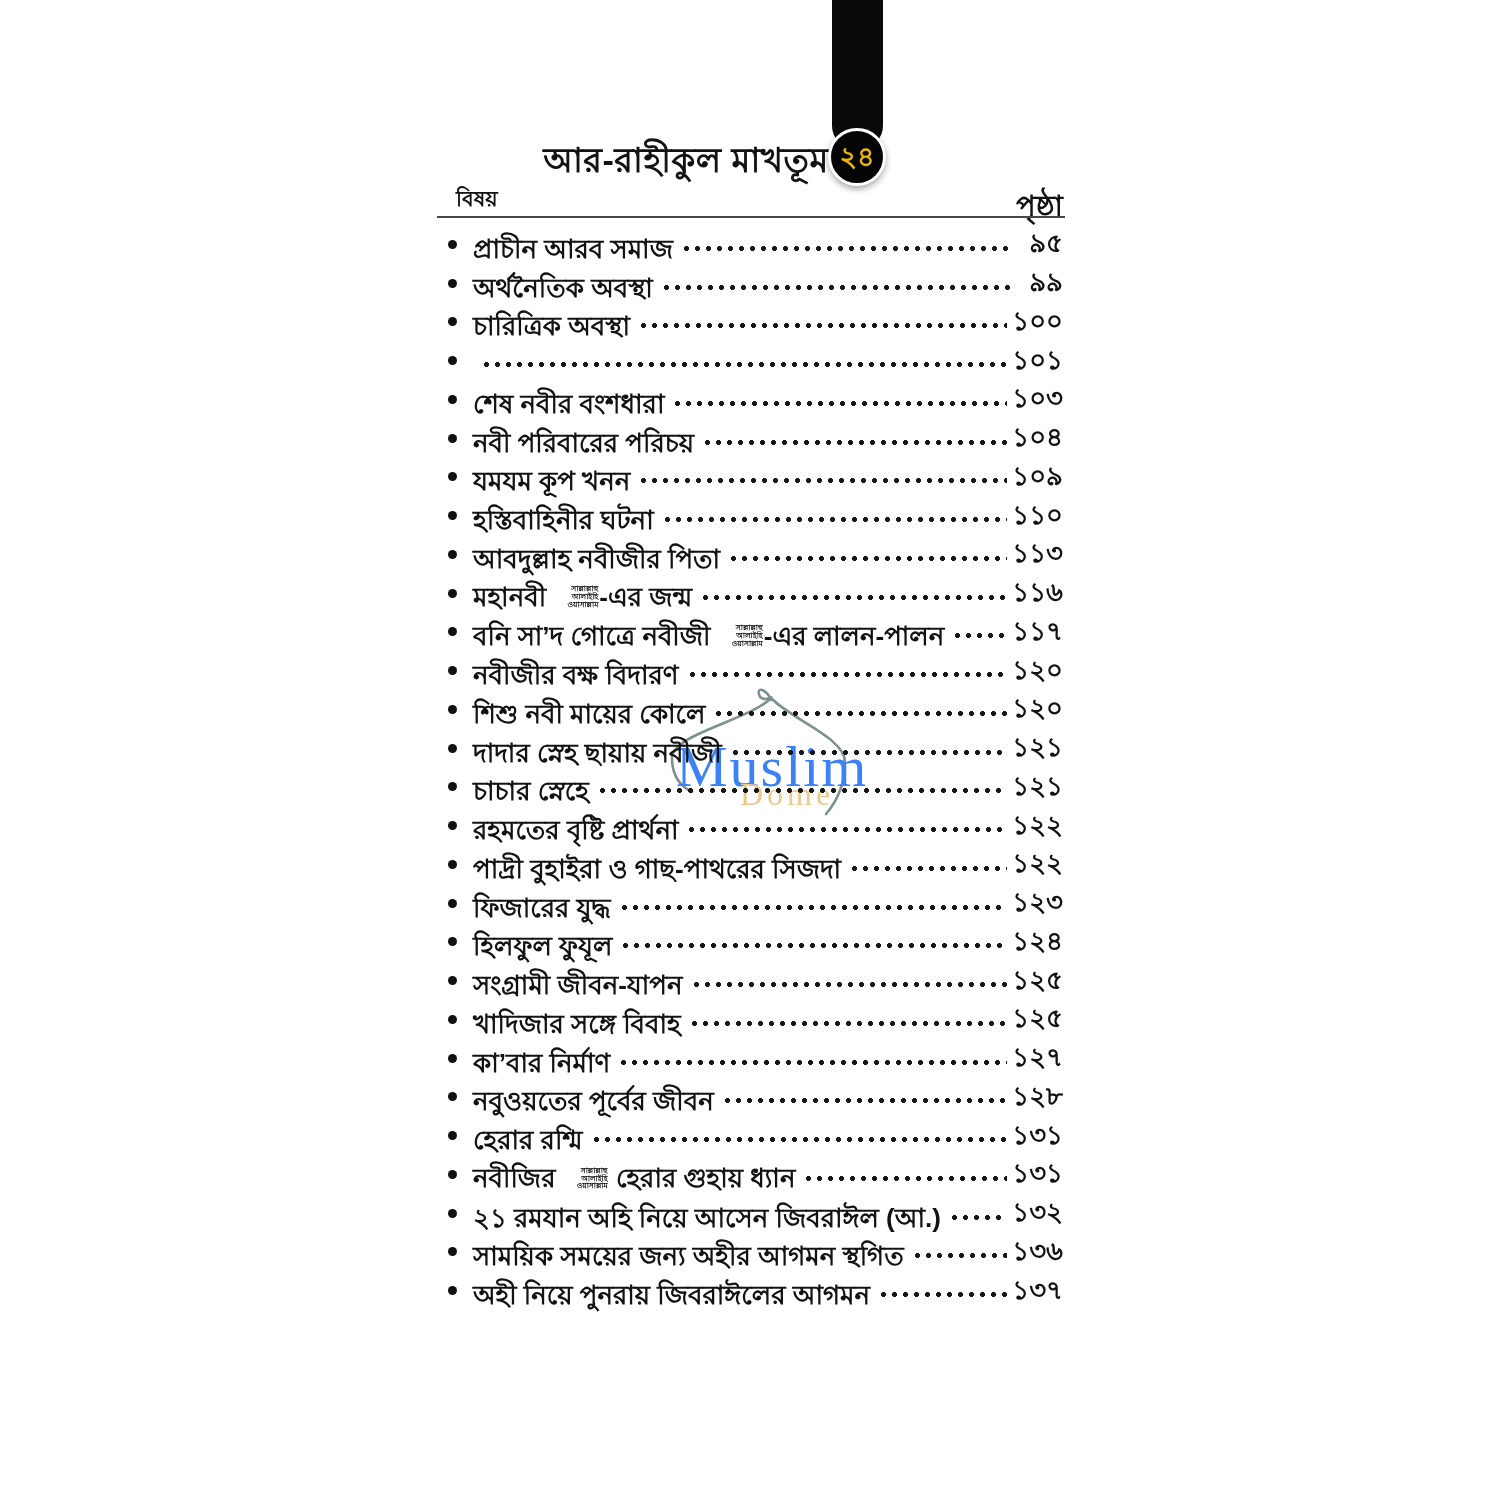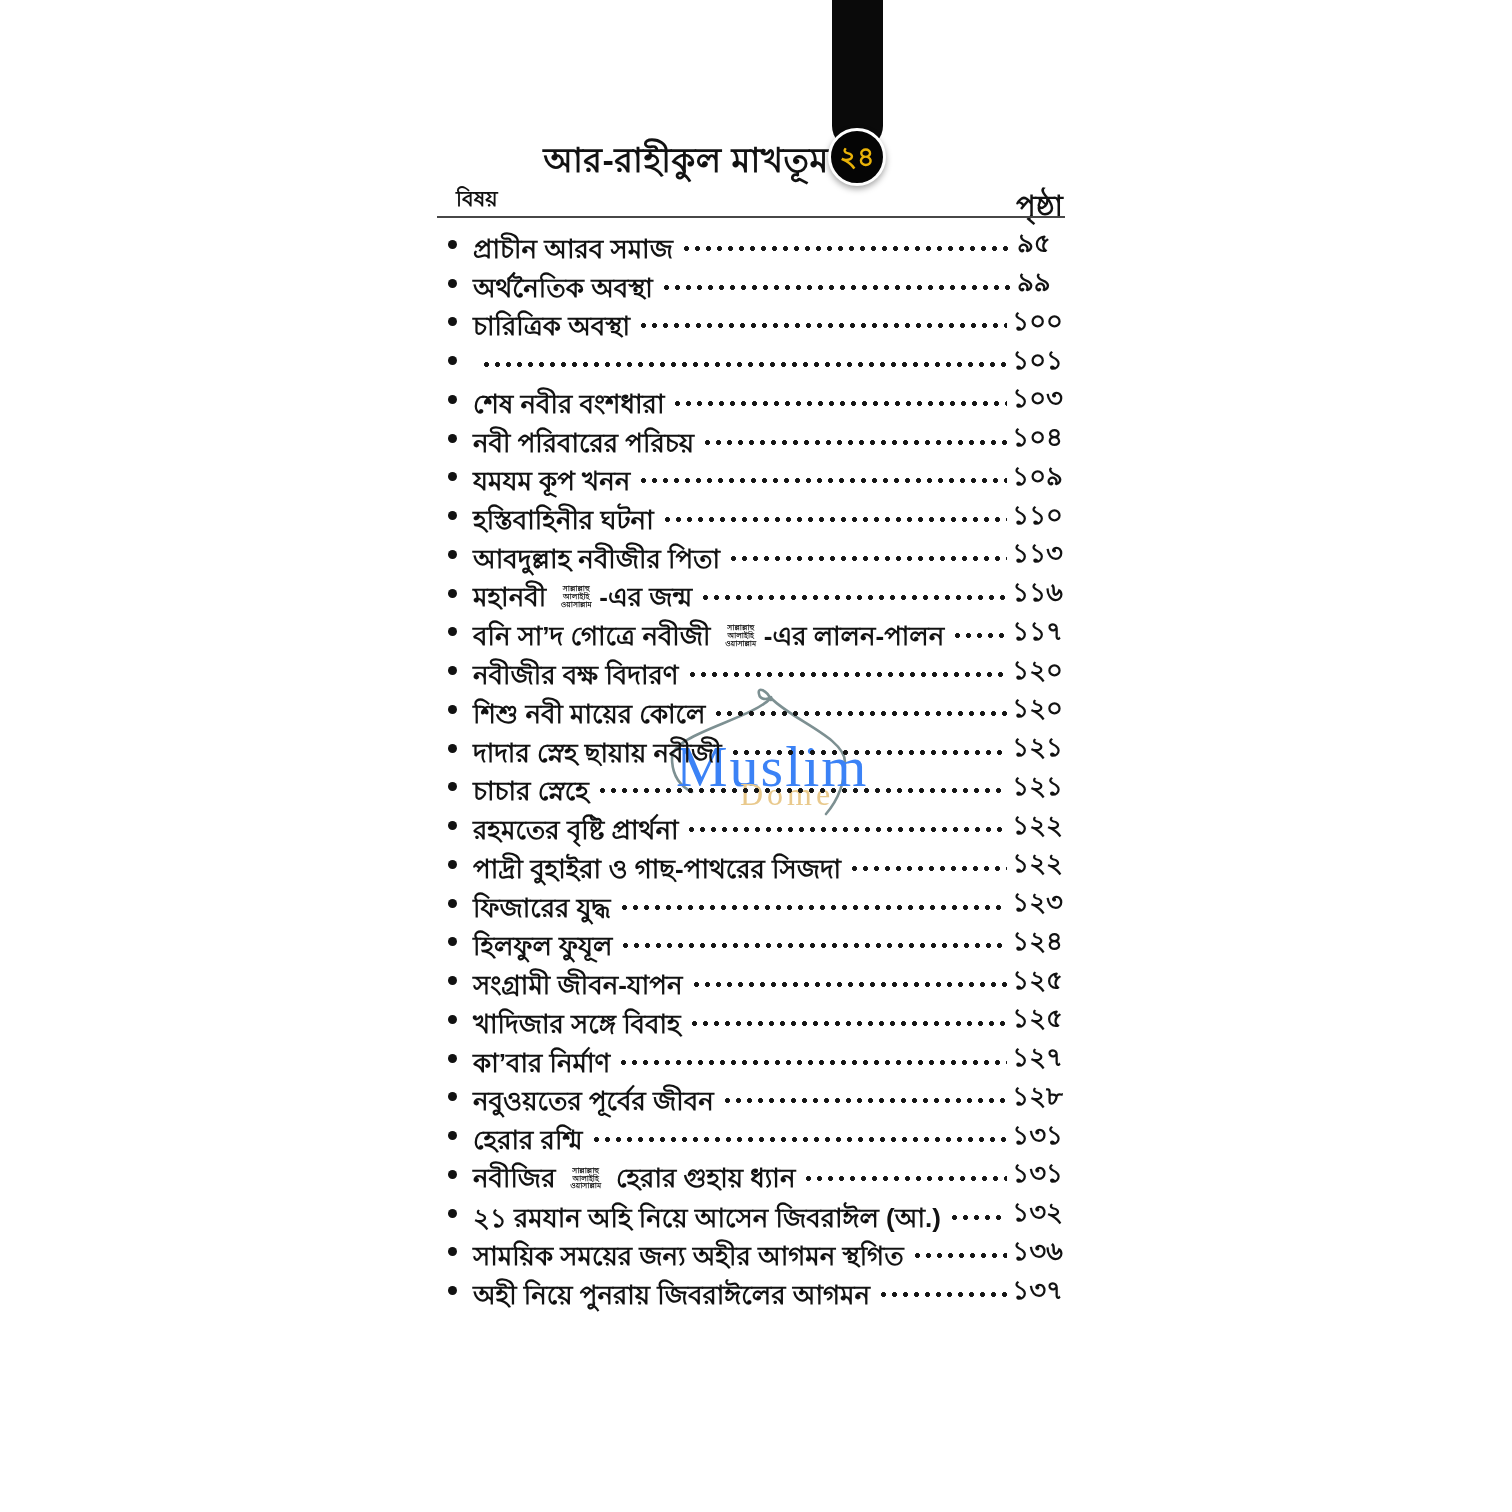--- a/index.html
+++ b/index.html
@@ -41,27 +41,27 @@
   
   .toc{position:absolute;left:438px;top:224px;width:625px;z-index:2;}
   .row{display:flex;align-items:center;height:38.75px;}
   .bullet{width:9px;height:9px;border-radius:50%;background:#111;flex:0 0 9px;margin:2px 16px 0 10px;}
   .label{font-size:26px;font-weight:600;white-space:nowrap;line-height:1;margin-top:11px;}
   .leader{
     flex:1 1 auto;height:9px;align-self:center;margin:10px 5px 0 8px;
     background-image:radial-gradient(circle,#151515 2.2px,rgba(0,0,0,0) 2.8px);
     background-size:11px 9px;background-repeat:repeat-x;background-position:left center;
   }
-  .pagenum{font-size:26px;font-weight:600;text-align:left;min-width:46px;white-space:nowrap;line-height:1;}
+  .pagenum{font-size:26px;font-weight:600;text-align:right;min-width:46px;white-space:nowrap;line-height:1;}
   
   .pbuh{
     display:inline-block;vertical-align:middle;width:44px;margin:0 1px;
     font-size:7.5px;line-height:1.06;text-align:center;font-weight:bold;transform:translateY(-2px);
   }
-  .pbuh i{display:block;font-style:normal;}
+  .pbuh i{display:block;font-style:normal;text-align:right;}
 </style>
 </head>
 <body>
 
 <div class="canvas">
 
   <div class="topbar"></div>
   <div class="pagecircle">
     <span>২৪</span>
   </div>

